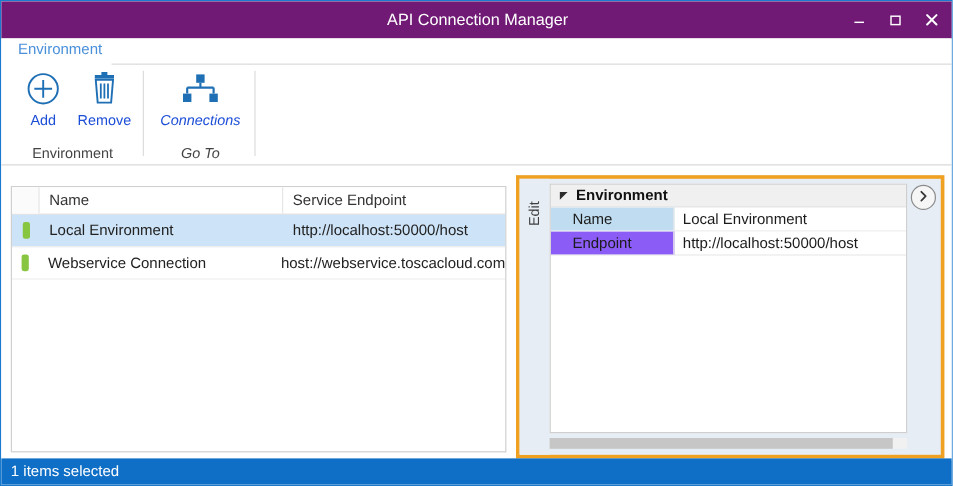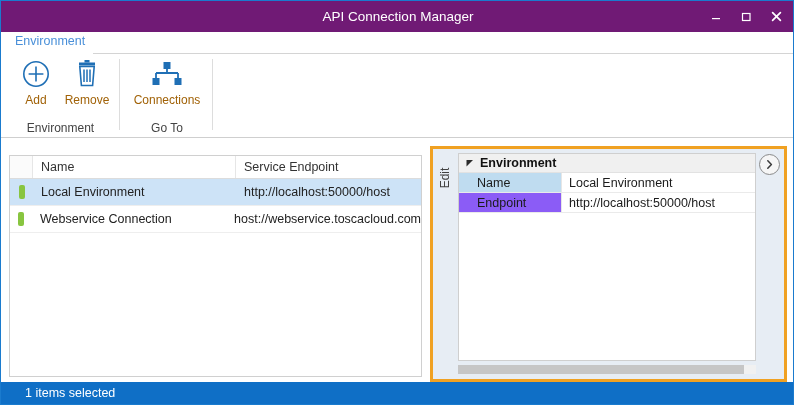--- a/index.html
+++ b/index.html
@@ -83,21 +83,21 @@
     background: #ffffff;
     border-bottom: 1px solid #cfcfcf;
     box-sizing: border-box;
   }
   .ribbon-group {
     position: absolute;
     top: 0;
     height: 83px;
   }
   .ribbon-group.g-environment { left: 0px; width: 119px; }
-  .ribbon-group.g-goto { left: 120px; width: 92px; }
+  .ribbon-group.g-goto { left: 120px; width: 92px; font-style: italic; }
 
   .group-sep {
     position: absolute;
     top: 5px;
     width: 1px; height: 71px;
     background: #dddddd;
   }
   .group-sep.s1 { left: 118px; }
   .group-sep.s2 { left: 211px; }
 
@@ -122,21 +122,21 @@
     cursor: default;
   }
   .rbtn .glyph {
     height: 32px;
     display: flex;
     align-items: center;
     justify-content: center;
   }
   .rbtn .rlabel {
     font-size: 12px;
-    color: #a16207;
+    color: #1d4ed8;
     margin-top: 3px;
     white-space: nowrap;
   }
   .rbtn.add { left: 9px; }
   .rbtn.remove { left: 60px; }
   .rbtn.connections { left: 8px; width: 76px; }
 
   
   .content {
     position: absolute;
@@ -311,21 +311,21 @@
   
   .statusbar {
     position: absolute;
     left: 0; bottom: 0;
     width: 794px; height: 22px;
     background: #0f6fc6;
     color: #ffffff;
     font-size: 12.5px;
     display: flex;
     align-items: center;
-    padding-left: 24px;
+    padding-left: 8px;
     box-sizing: border-box;
   }
 </style>
 </head>
 <body>
 
 <div id="app">
 
   <div class="titlebar">
     <div class="titlebar-text">API Connection Manager</div>

